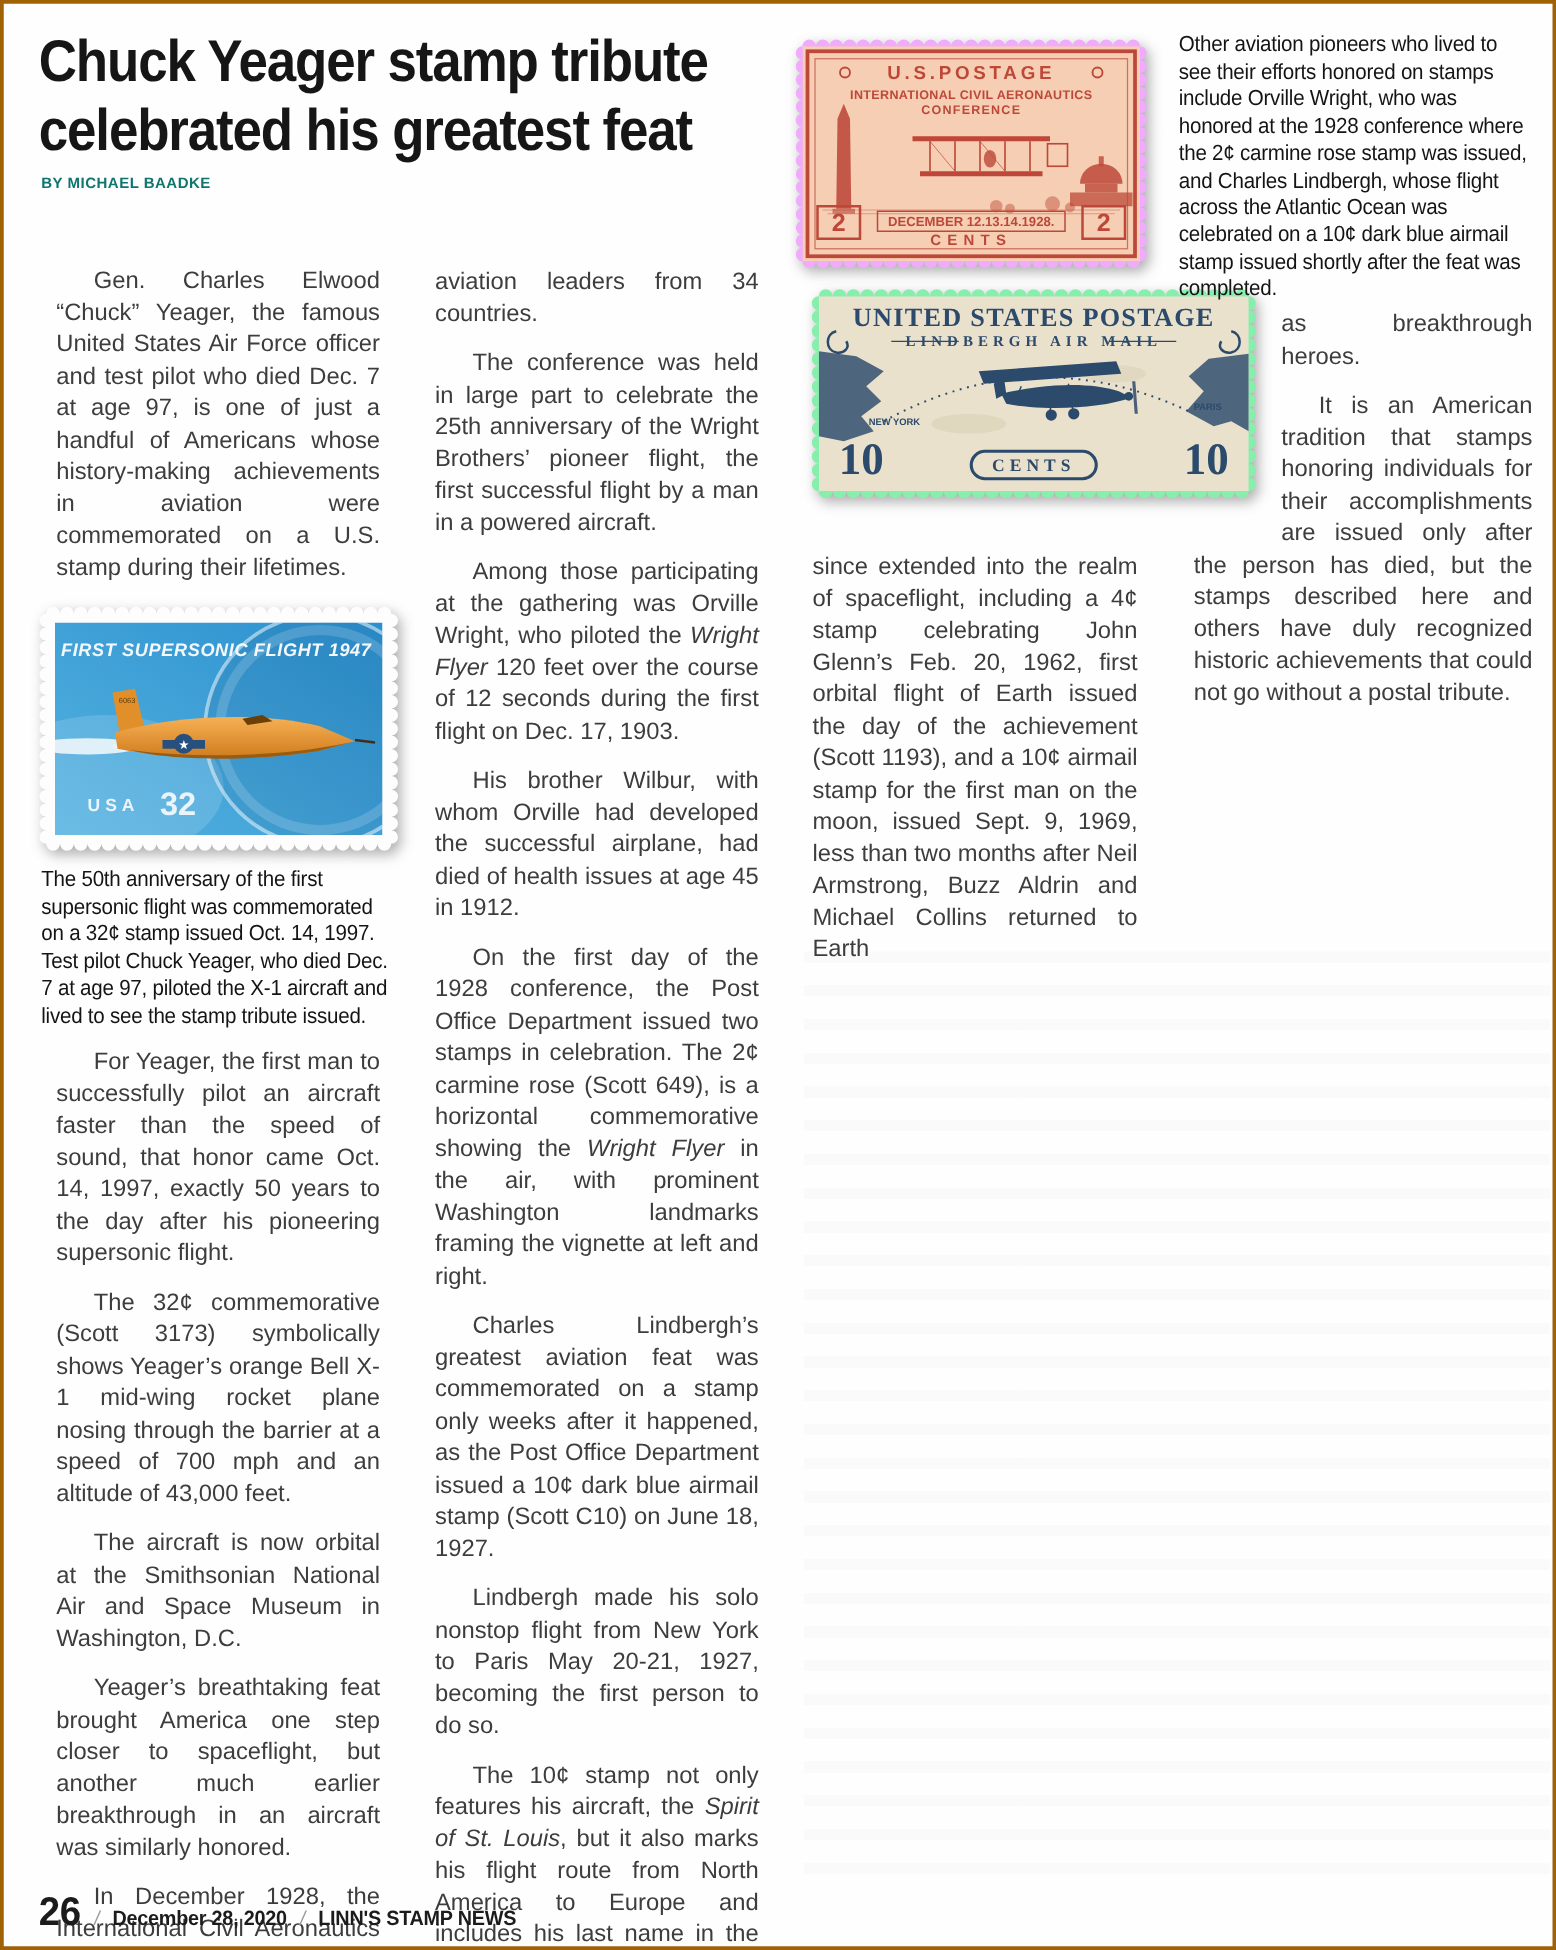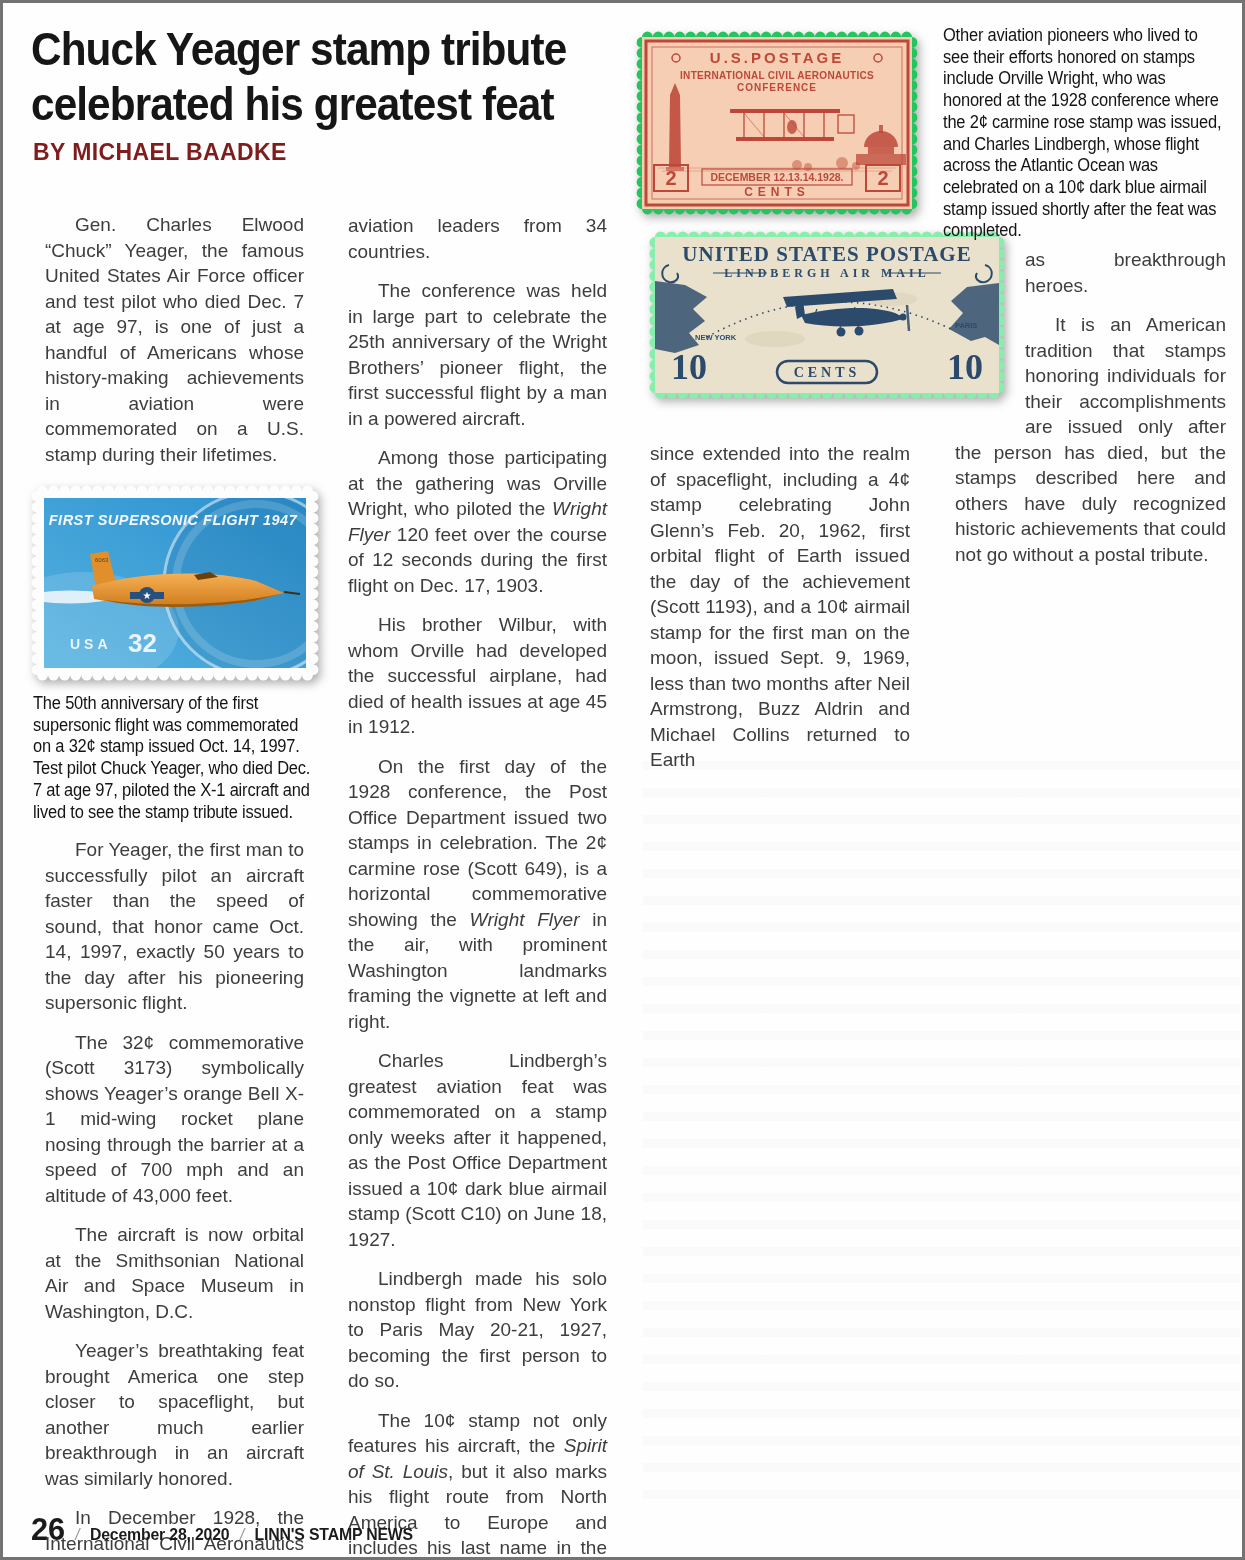--- a/index.html
+++ b/index.html
@@ -1,25 +1,25 @@
 <!DOCTYPE html>
 <html lang="en"><head>
 <meta charset="utf-8">
 <style>
   html,body{margin:0;padding:0;background:#e9e9e9;}
   .page{position:relative;width:1245px;height:1560px;background:#fefefe;
-        border:3px solid #737373;box-sizing:border-box;overflow:hidden;
+        border:3px solid #a16207;box-sizing:border-box;overflow:hidden;
         font-family:"Liberation Sans",sans-serif;}
   
   .headline{position:absolute;left:28px;top:18px;width:660px;
             font-size:47px;line-height:55px;font-weight:700;color:#161616;
             letter-spacing:-1px;white-space:pre-line;margin:0;
             transform:scaleX(.90);transform-origin:0 0;}
-  .byline{position:absolute;left:30px;top:136px;font-size:23px;font-weight:700;
-          color:#7f1d1d;letter-spacing:.4px;}
+  .byline{position:absolute;left:30px;top:136px;font-size:12px;font-weight:700;
+          color:#0f766e;letter-spacing:.4px;}
   
   .col{position:absolute;width:287px;color:#3d3d3d;font-size:19px;
        line-height:25.5px;text-align:justify;hyphens:auto;}
   .col p{margin:14px;text-indent:30px;}
   .col p.flush{text-indent:0;}
   #col1{left:28px;top:195px;}
   #col2{left:331px;top:196px;}
   #col3{left:633px;top:28px;width:288px;}
   #col4{left:938px;top:230px;width:299px;}
   .wrap-spacer{float:left;width:84px;height:192px;}
@@ -35,21 +35,21 @@
   .footer .meta{font-size:16.5px;font-weight:700;}
   .footer .sep{font-size:16px;color:#9a9a9a;font-style:italic;}
   
   .stamp-wrap{filter:drop-shadow(3px 4px 5px rgba(40,40,40,.38));}
   .stamp-mat{position:relative;}
   .stamp-art{position:absolute;display:block;}
   .stamp-art svg{width:100%;height:100%;display:block;}
   #stamp32-wrap{margin:18px 0 0 0;}
   #stamp32{width:288px;height:196px;background:#fdfdfd;}
   #stamp32 .stamp-art{inset:13px;}
-  #stamp2{width:282px;height:184px;background:#22c55e;}
+  #stamp2{width:282px;height:184px;background:#f0abfc;}
   #stamp2 .stamp-art{inset:6px;}
   #stamp10-wrap{position:absolute;left:646px;top:228px;}
   #stamp10{width:356px;height:168px;background:#86efac;}
   #stamp10 .stamp-art{inset:6px;}
   .col3-spacer{height:212px;}
   
   .endmark{display:inline-block;width:13px;height:13px;background:#cc2a28;
            vertical-align:-1px;margin-left:5px;position:relative;}
   .endmark span{position:absolute;left:4px;top:4px;width:5px;height:5px;background:#fff;}
   

